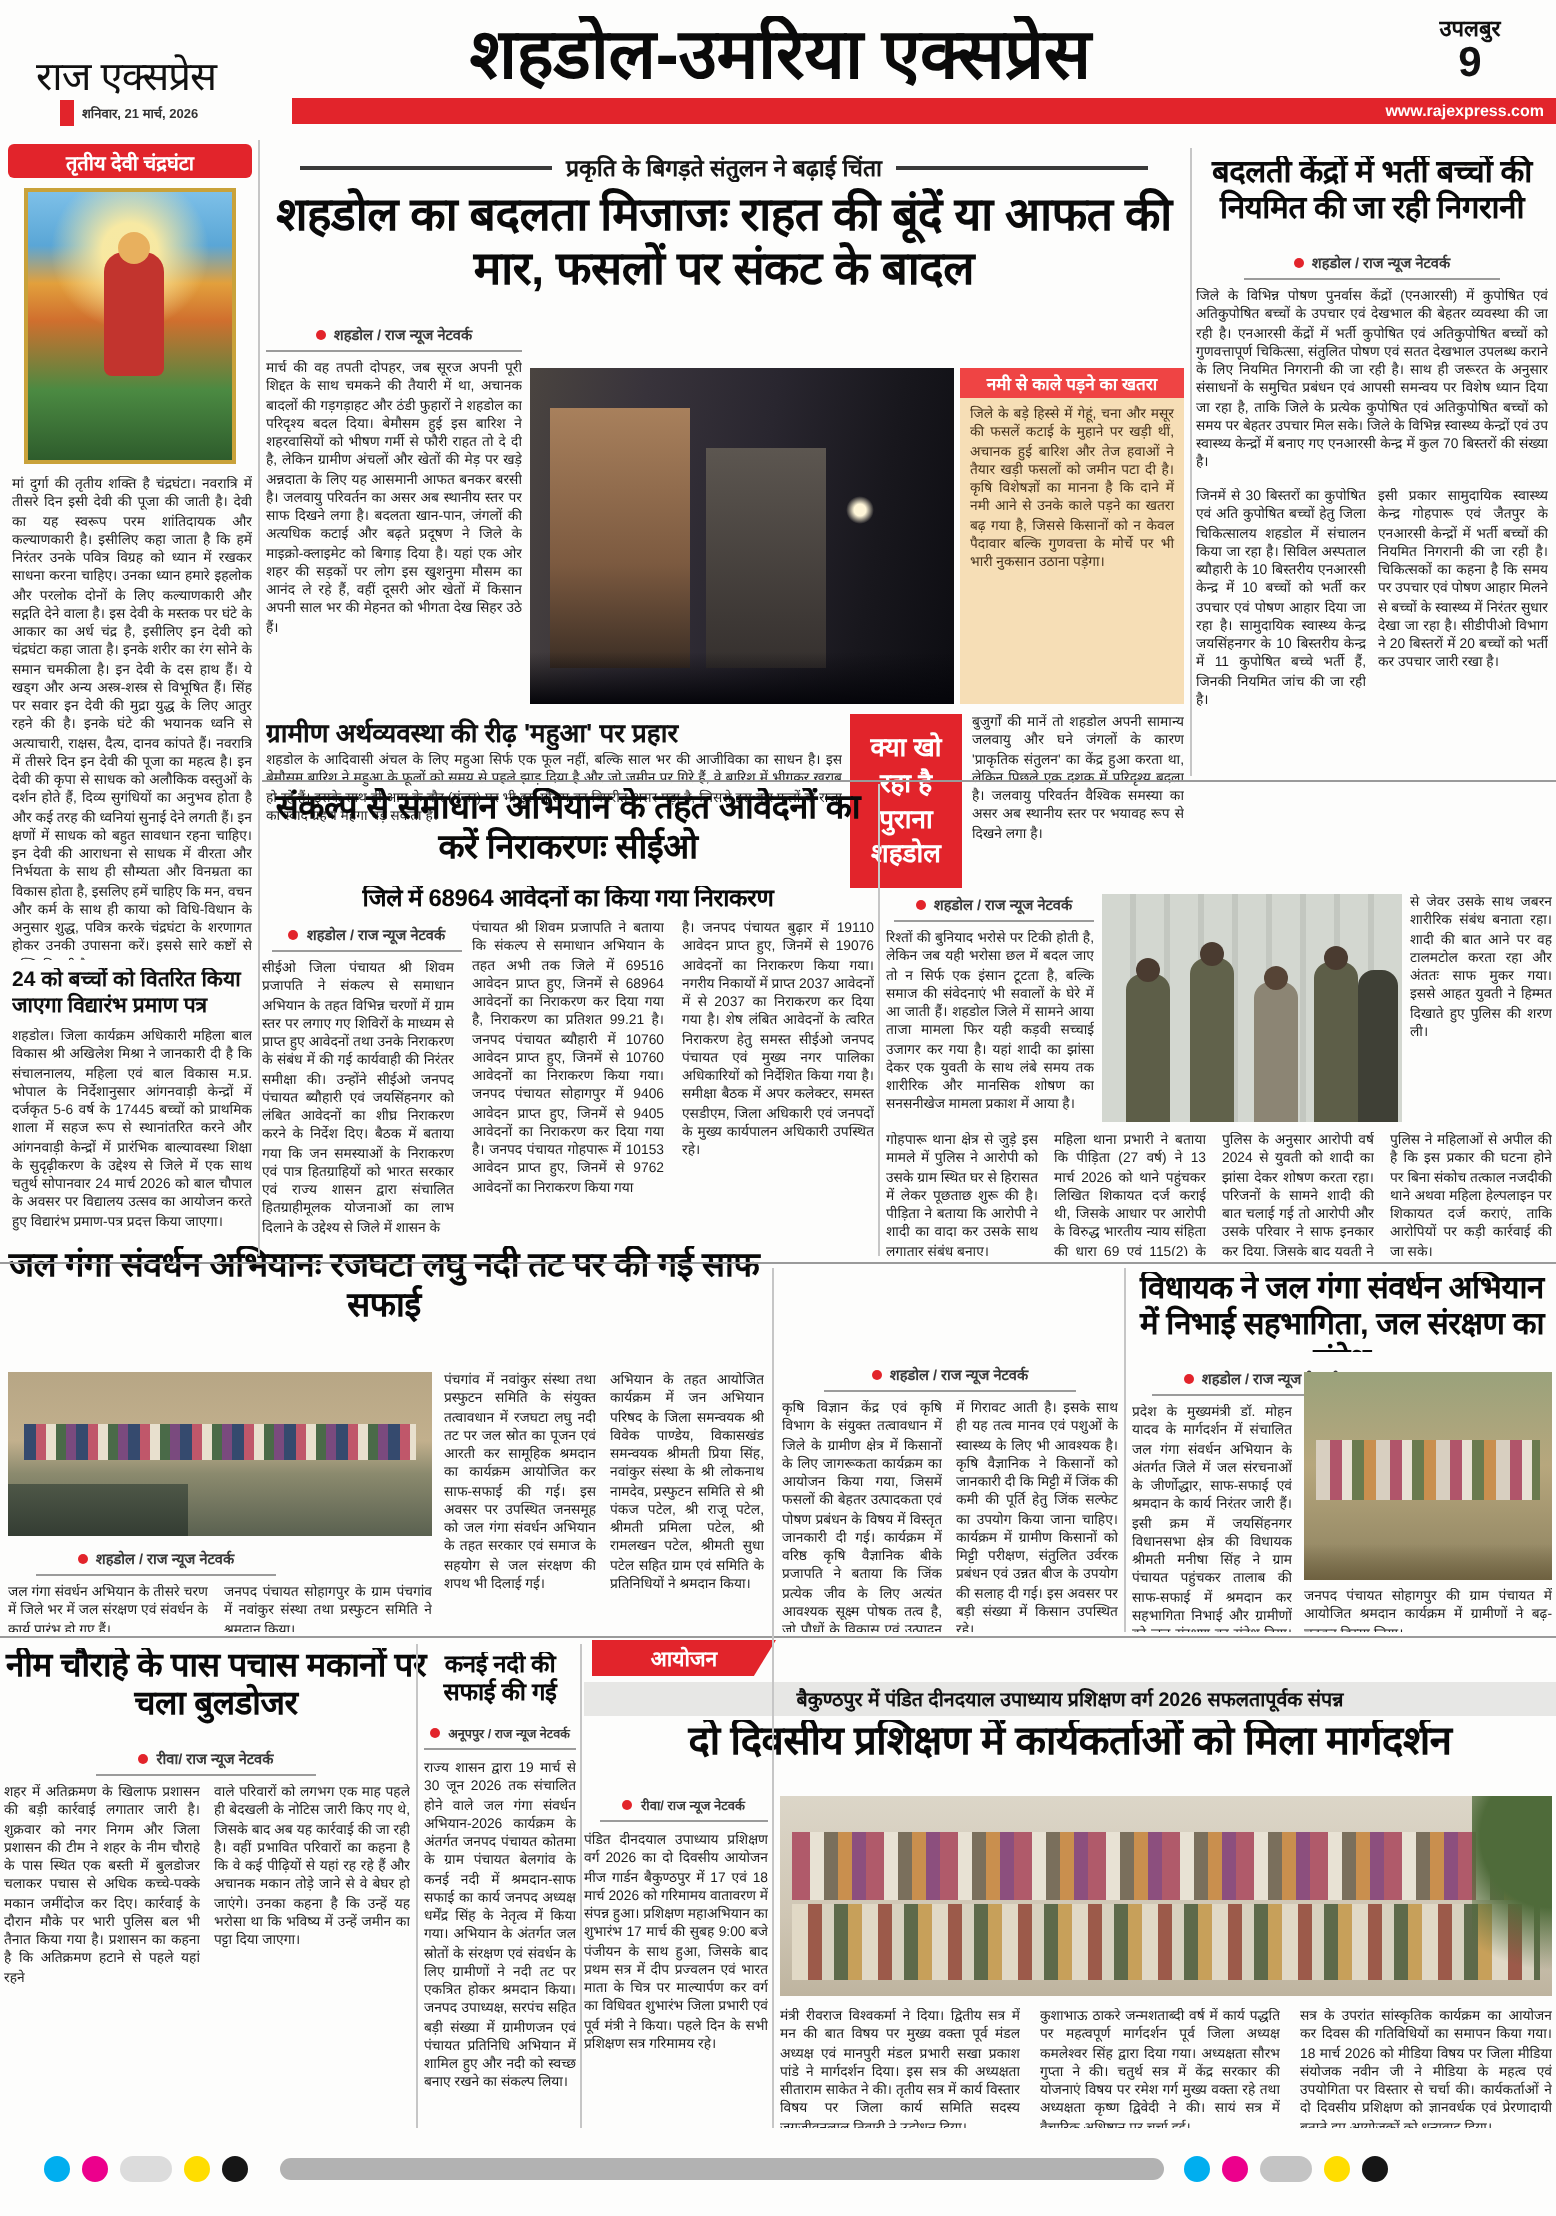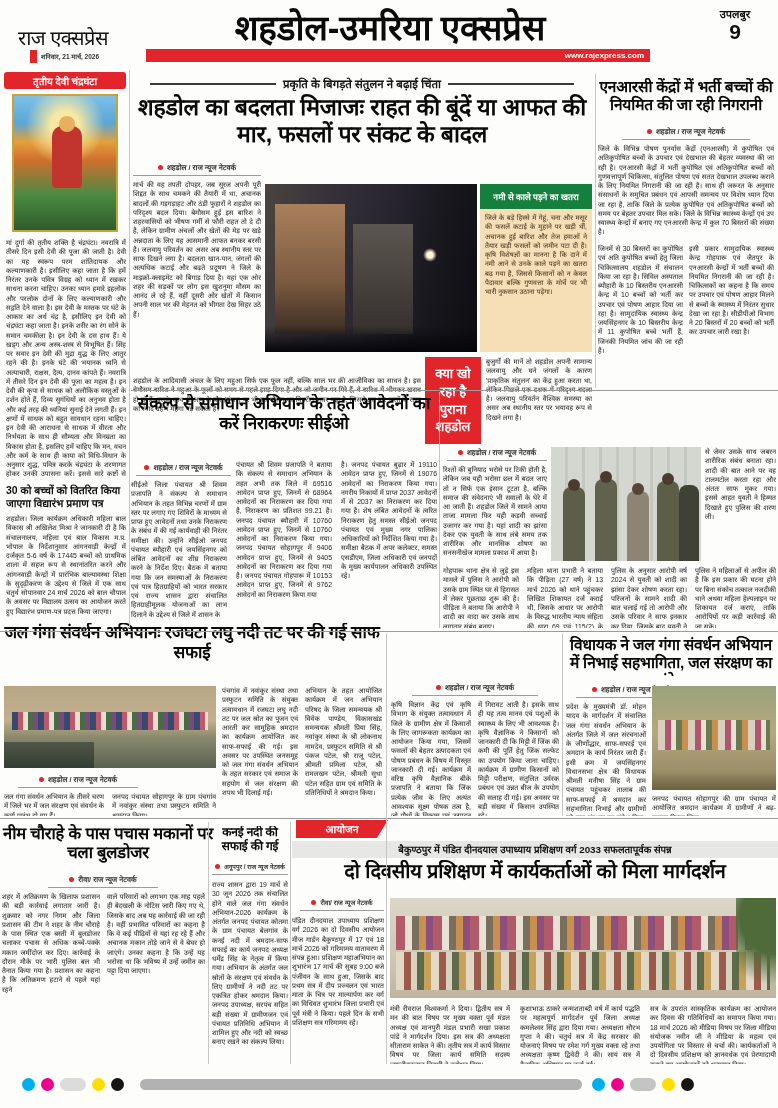--- a/index.html
+++ b/index.html
@@ -30,34 +30,34 @@
   </div>
   <div class="abs" style="left:30px;top:49px;width:110px;height:14px;display:flex;align-items:center;gap:4px">
     <span style="width:7px;height:13px;background:#e2242b;display:inline-block"></span>
     <span style="font-size:6.5px;font-weight:bold;color:#333">शनिवार, 21 मार्च, 2026</span>
   </div>
   <div class="abs hl" style="left:150px;top:8px;width:480px;font-size:35px">शहडोल-उमरिया एक्सप्रेस</div>
   <div class="abs" style="left:700px;top:6px;width:70px;text-align:center">
     <div style="font-size:11px;font-weight:800">उपलबुर</div>
     <div style="font-size:21px;font-weight:800;line-height:1">9</div>
   </div>
-  <div class="abs redbox" style="left:146px;top:49px;width:504px;height:13px;display:flex;align-items:center;justify-content:flex-end;padding-right:6px">
+  <div class="abs redbox" style="left:146px;top:49px;width:632px;height:13px;display:flex;align-items:center;justify-content:flex-end;padding-right:6px">
     <span style="font-size:8px;font-weight:800;color:#fff">www.rajexpress.com</span>
   </div>
 
   <div class="abs redbox" style="left:4px;top:72px;width:122px;height:17px;display:flex;align-items:center;justify-content:center;font-size:10px;border-radius:3px">तृतीय देवी चंद्रघंटा</div>
   <div class="abs" style="left:12px;top:94px;width:106px;height:138px;border:2px solid #c9a23a;background:
       radial-gradient(circle at 50% 22%, rgba(255,236,160,0.95) 0 12%, rgba(255,236,160,0) 34%),
       linear-gradient(180deg,#7dc0e8 0%,#5aa6d6 20%,#e2a03c 34%,#d06f2e 48%,#4b8a42 74%,#2e5c2c 100%)">
     <div style="position:absolute;left:38px;top:30px;width:30px;height:62px;background:#c2342e;border-radius:10px 10px 4px 4px"></div>
     <div style="position:absolute;left:45px;top:20px;width:16px;height:16px;border-radius:50%;background:#e8b05e"></div>
   </div>
   <div class="abs jt" style="left:6px;top:238px;width:120px;height:242px">मां दुर्गा की तृतीय शक्ति है चंद्रघंटा। नवरात्रि में तीसरे दिन इसी देवी की पूजा की जाती है। देवी का यह स्वरूप परम शांतिदायक और कल्याणकारी है। इसीलिए कहा जाता है कि हमें निरंतर उनके पवित्र विग्रह को ध्यान में रखकर साधना करना चाहिए। उनका ध्यान हमारे इहलोक और परलोक दोनों के लिए कल्याणकारी और सद्गति देने वाला है। इस देवी के मस्तक पर घंटे के आकार का अर्ध चंद्र है, इसीलिए इन देवी को चंद्रघंटा कहा जाता है। इनके शरीर का रंग सोने के समान चमकीला है। इन देवी के दस हाथ हैं। ये खड्ग और अन्य अस्त्र-शस्त्र से विभूषित हैं। सिंह पर सवार इन देवी की मुद्रा युद्ध के लिए आतुर रहने की है। इनके घंटे की भयानक ध्वनि से अत्याचारी, राक्षस, दैत्य, दानव कांपते हैं। नवरात्रि में तीसरे दिन इन देवी की पूजा का महत्व है। इन देवी की कृपा से साधक को अलौकिक वस्तुओं के दर्शन होते हैं, दिव्य सुगंधियों का अनुभव होता है और कई तरह की ध्वनियां सुनाई देने लगती हैं। इन क्षणों में साधक को बहुत सावधान रहना चाहिए। इन देवी की आराधना से साधक में वीरता और निर्भयता के साथ ही सौम्यता और विनम्रता का विकास होता है, इसलिए हमें चाहिए कि मन, वचन और कर्म के साथ ही काया को विधि-विधान के अनुसार शुद्ध, पवित्र करके चंद्रघंटा के शरणागत होकर उनकी उपासना करें। इससे सारे कष्टों से मुक्ति मिलती है।</div>
 
-  <div class="abs" style="left:6px;top:484px;width:120px;font-size:10.5px;font-weight:800;line-height:1.25">30 को बच्चों को वितरित किया जाएगा विद्यारंभ प्रमाण पत्र</div>
+  <div class="abs" style="left:6px;top:484px;width:120px;font-size:10.5px;font-weight:800;line-height:1.25">24 को बच्चों को वितरित किया जाएगा विद्यारंभ प्रमाण पत्र</div>
   <div class="abs jt" style="left:6px;top:514px;width:120px;height:108px">शहडोल। जिला कार्यक्रम अधिकारी महिला बाल विकास श्री अखिलेश मिश्रा ने जानकारी दी है कि संचालनालय, महिला एवं बाल विकास म.प्र. भोपाल के निर्देशानुसार आंगनवाड़ी केन्द्रों में दर्जकृत 5-6 वर्ष के 17445 बच्चों को प्राथमिक शाला में सहज रूप से स्थानांतरित करने और आंगनवाड़ी केन्द्रों में प्रारंभिक बाल्यावस्था शिक्षा के सुदृढ़ीकरण के उद्देश्य से जिले में एक साथ चतुर्थ सोपानवार 24 मार्च 2026 को बाल चौपाल के अवसर पर विद्यालय उत्सव का आयोजन करते हुए विद्यारंभ प्रमाण-पत्र प्रदत्त किया जाएगा।</div>
 
   <div class="abs kicker" style="left:150px;top:76px;width:424px">
     <i class="krule"></i>
     <span>प्रकृति के बिगड़ते संतुलन ने बढ़ाई चिंता</span>
     <i class="krule"></i>
   </div>
   <div class="abs hl" style="left:133px;top:94px;width:458px;height:62px;font-size:23px">शहडोल का बदलता मिजाजः राहत की बूंदें या आफत की मार, फसलों पर संकट के बादल</div>
 
   <div class="abs byl" style="left:133px;top:162px;width:128px">
@@ -68,38 +68,40 @@
 
   <div class="abs" style="left:265px;top:184px;width:212px;height:168px;background:
       linear-gradient(100deg,#4a4440 0%,#38333b 25%,#29262f 52%,#18171d 78%,#0d0d12 100%)">
     <div style="position:absolute;left:10px;top:20px;width:70px;height:130px;background:linear-gradient(180deg,#a8805c,#7c5a40 60%,#3a2d24)"></div>
     <div style="position:absolute;left:88px;top:40px;width:60px;height:110px;background:linear-gradient(180deg,#5c5650,#35302e)"></div>
     <div style="position:absolute;left:158px;top:64px;width:14px;height:14px;border-radius:50%;background:radial-gradient(circle,#fff6d8 0 30%,rgba(255,246,216,0) 70%)"></div>
     <div style="position:absolute;left:0;bottom:0;width:100%;height:26px;background:linear-gradient(180deg,rgba(0,0,0,0),#05050a)"></div>
   </div>
 
   <div class="abs" style="left:480px;top:184px;width:112px;height:168px;background:#f6deb6">
-    <div class="redbox" style="height:25px;display:flex;align-items:center;justify-content:center;font-size:8.6px;background:#15803d">नमी से काले पड़ने का खतरा</div>
+    <div class="redbox" style="height:15px;display:flex;align-items:center;justify-content:center;font-size:8.6px;background:#ef4444">नमी से काले पड़ने का खतरा</div>
     <div class="jt" style="padding:4px 5px;height:150px;color:#43301a">जिले के बड़े हिस्से में गेहूं, चना और मसूर की फसलें कटाई के मुहाने पर खड़ी थीं, अचानक हुई बारिश और तेज हवाओं ने तैयार खड़ी फसलों को जमीन पटा दी है। कृषि विशेषज्ञों का मानना है कि दाने में नमी आने से उनके काले पड़ने का खतरा बढ़ गया है, जिससे किसानों को न केवल पैदावार बल्कि गुणवत्ता के मोर्चे पर भी भारी नुकसान उठाना पड़ेगा।</div>
   </div>
 
+  <div class="abs" style="left:133px;top:357px;width:288px;font-size:13px;font-weight:800">ग्रामीण अर्थव्यवस्था की रीढ़ 'महुआ' पर प्रहार</div>
   <div class="abs jt" style="left:133px;top:376px;width:288px;height:68px">शहडोल के आदिवासी अंचल के लिए महुआ सिर्फ एक फूल नहीं, बल्कि साल भर की आजीविका का साधन है। इस बेमौसम बारिश ने महुआ के फूलों को समय से पहले झाड़ दिया है और जो जमीन पर गिरे हैं, वे बारिश में भीगकर खराब हो रहे हैं। इसके साथ ही आम के बौर (मंजर) पर भी इस मौसम का विपरीत असर पड़ा है, जिससे इस बार फलों के राजा का स्वाद ग्रहण महंगा पड़ सकता है।</div>
   <div class="abs redbox" style="left:425px;top:357px;width:56px;height:87px;display:flex;align-items:center;justify-content:center;text-align:center;font-size:13px;line-height:1.35;padding:2px">क्या खो रहा है पुराना शहडोल</div>
   <div class="abs jt" style="left:486px;top:357px;width:106px;height:87px">बुजुर्गों की मानें तो शहडोल अपनी सामान्य जलवायु और घने जंगलों के कारण 'प्राकृतिक संतुलन' का केंद्र हुआ करता था, लेकिन पिछले एक दशक में परिदृश्य बदला है। जलवायु परिवर्तन वैश्विक समस्या का असर अब स्थानीय स्तर पर भयावह रूप से दिखने लगा है।</div>
 
-  <div class="abs hl" style="left:598px;top:78px;width:176px;height:42px;font-size:15.5px">एनआरसी केंद्रों में भर्ती बच्चों की नियमित की जा रही निगरानी</div>
+  <div class="abs hl" style="left:598px;top:78px;width:176px;height:42px;font-size:15.5px">बदलती केंद्रों में भर्ती बच्चों की नियमित की जा रही निगरानी</div>
   <div class="abs byl" style="left:622px;top:126px;width:128px">
     <span class="dot"></span>
     <span>शहडोल / राज न्यूज नेटवर्क</span>
   </div>
   <div class="abs jt" style="left:598px;top:144px;width:176px;height:96px">जिले के विभिन्न पोषण पुनर्वास केंद्रों (एनआरसी) में कुपोषित एवं अतिकुपोषित बच्चों के उपचार एवं देखभाल की बेहतर व्यवस्था की जा रही है। एनआरसी केंद्रों में भर्ती कुपोषित एवं अतिकुपोषित बच्चों को गुणवत्तापूर्ण चिकित्सा, संतुलित पोषण एवं सतत देखभाल उपलब्ध कराने के लिए नियमित निगरानी की जा रही है। साथ ही जरूरत के अनुसार संसाधनों के समुचित प्रबंधन एवं आपसी समन्वय पर विशेष ध्यान दिया जा रहा है, ताकि जिले के प्रत्येक कुपोषित एवं अतिकुपोषित बच्चों को समय पर बेहतर उपचार मिल सके। जिले के विभिन्न स्वास्थ्य केन्द्रों एवं उप स्वास्थ्य केन्द्रों में बनाए गए एनआरसी केन्द्र में कुल 70 बिस्तरों की संख्या है।</div>
   <div class="abs jt" style="left:598px;top:244px;width:85px;height:144px">जिनमें से 30 बिस्तरों का कुपोषित एवं अति कुपोषित बच्चों हेतु जिला चिकित्सालय शहडोल में संचालन किया जा रहा है। सिविल अस्पताल ब्यौहारी के 10 बिस्तरीय एनआरसी केन्द्र में 10 बच्चों को भर्ती कर उपचार एवं पोषण आहार दिया जा रहा है। सामुदायिक स्वास्थ्य केन्द्र जयसिंहनगर के 10 बिस्तरीय केन्द्र में 11 कुपोषित बच्चे भर्ती हैं, जिनकी नियमित जांच की जा रही है।</div>
   <div class="abs jt" style="left:689px;top:244px;width:85px;height:144px">इसी प्रकार सामुदायिक स्वास्थ्य केन्द्र गोहपारू एवं जैतपुर के एनआरसी केन्द्रों में भर्ती बच्चों की नियमित निगरानी की जा रही है। चिकित्सकों का कहना है कि समय पर उपचार एवं पोषण आहार मिलने से बच्चों के स्वास्थ्य में निरंतर सुधार देखा जा रहा है। सीडीपीओ विभाग ने 20 बिस्तरों में 20 बच्चों को भर्ती कर उपचार जारी रखा है।</div>
 
   <div class="abs hl" style="left:131px;top:394px;width:306px;height:46px;font-size:17px">संकल्प से समाधान अभियान के तहत आवेदनों का करें निराकरणः सीईओ</div>
+  <div class="abs hl" style="left:131px;top:443px;width:306px;font-size:12px;font-weight:700">जिले में 68964 आवेदनों का किया गया निराकरण</div>
   <div class="abs byl" style="left:136px;top:462px;width:95px">
     <span class="dot"></span>
     <span>शहडोल / राज न्यूज नेटवर्क</span>
   </div>
   <div class="abs jt" style="left:131px;top:480px;width:96px;height:148px">सीईओ जिला पंचायत श्री शिवम प्रजापति ने संकल्प से समाधान अभियान के तहत विभिन्न चरणों में ग्राम स्तर पर लगाए गए शिविरों के माध्यम से प्राप्त हुए आवेदनों तथा उनके निराकरण के संबंध में की गई कार्यवाही की निरंतर समीक्षा की। उन्होंने सीईओ जनपद पंचायत ब्यौहारी एवं जयसिंहनगर को लंबित आवेदनों का शीघ्र निराकरण करने के निर्देश दिए। बैठक में बताया गया कि जन समस्याओं के निराकरण एवं पात्र हितग्राहियों को भारत सरकार एवं राज्य शासन द्वारा संचालित हितग्राहीमूलक योजनाओं का लाभ दिलाने के उद्देश्य से जिले में शासन के</div>
   <div class="abs jt" style="left:236px;top:460px;width:96px;height:168px">पंचायत श्री शिवम प्रजापति ने बताया कि संकल्प से समाधान अभियान के तहत अभी तक जिले में 69516 आवेदन प्राप्त हुए, जिनमें से 68964 आवेदनों का निराकरण कर दिया गया है, निराकरण का प्रतिशत 99.21 है। जनपद पंचायत ब्यौहारी में 10760 आवेदन प्राप्त हुए, जिनमें से 10760 आवेदनों का निराकरण किया गया। जनपद पंचायत सोहागपुर में 9406 आवेदन प्राप्त हुए, जिनमें से 9405 आवेदनों का निराकरण कर दिया गया है। जनपद पंचायत गोहपारू में 10153 आवेदन प्राप्त हुए, जिनमें से 9762 आवेदनों का निराकरण किया गया</div>
   <div class="abs jt" style="left:341px;top:460px;width:96px;height:168px">है। जनपद पंचायत बुढ़ार में 19110 आवेदन प्राप्त हुए, जिनमें से 19076 आवेदनों का निराकरण किया गया। नगरीय निकायों में प्राप्त 2037 आवेदनों में से 2037 का निराकरण कर दिया गया है। शेष लंबित आवेदनों के त्वरित निराकरण हेतु समस्त सीईओ जनपद पंचायत एवं मुख्य नगर पालिका अधिकारियों को निर्देशित किया गया है। समीक्षा बैठक में अपर कलेक्टर, समस्त एसडीएम, जिला अधिकारी एवं जनपदों के मुख्य कार्यपालन अधिकारी उपस्थित रहे।</div>
 
   <div class="abs byl" style="left:447px;top:447px;width:100px">
     <span class="dot"></span>
@@ -166,21 +168,21 @@
   <div class="abs jt" style="left:107px;top:892px;width:98px;height:172px">वाले परिवारों को लगभग एक माह पहले ही बेदखली के नोटिस जारी किए गए थे, जिसके बाद अब यह कार्रवाई की जा रही है। वहीं प्रभावित परिवारों का कहना है कि वे कई पीढ़ियों से यहां रह रहे हैं और अचानक मकान तोड़े जाने से वे बेघर हो जाएंगे। उनका कहना है कि उन्हें यह भरोसा था कि भविष्य में उन्हें जमीन का पट्टा दिया जाएगा।</div>
 
   <div class="abs hl" style="left:212px;top:826px;width:76px;height:34px;font-size:12px">कनई नदी की सफाई की गई</div>
   <div class="abs byl" style="left:212px;top:862px;width:76px;font-size:6.3px">
     <span class="dot"></span>
     <span>अनूपपुर / राज न्यूज नेटवर्क</span>
   </div>
   <div class="abs jt" style="left:212px;top:880px;width:76px;height:184px">राज्य शासन द्वारा 19 मार्च से 30 जून 2026 तक संचालित होने वाले जल गंगा संवर्धन अभियान-2026 कार्यक्रम के अंतर्गत जनपद पंचायत कोतमा के ग्राम पंचायत बेलगांव के कनई नदी में श्रमदान-साफ सफाई का कार्य जनपद अध्यक्ष धर्मेंद्र सिंह के नेतृत्व में किया गया। अभियान के अंतर्गत जल स्रोतों के संरक्षण एवं संवर्धन के लिए ग्रामीणों ने नदी तट पर एकत्रित होकर श्रमदान किया। जनपद उपाध्यक्ष, सरपंच सहित बड़ी संख्या में ग्रामीणजन एवं पंचायत प्रतिनिधि अभियान में शामिल हुए और नदी को स्वच्छ बनाए रखने का संकल्प लिया।</div>
 
   <div class="abs redbox" style="left:296px;top:820px;width:92px;height:18px;display:flex;align-items:center;justify-content:center;font-size:10.5px;clip-path:polygon(0 0,100% 0,88% 100%,0 100%)">आयोजन</div>
-  <div class="abs" style="left:292px;top:841px;width:486px;height:17px;background:#e7e7e5;display:flex;align-items:center;justify-content:center;font-size:9.8px;font-weight:800">बैकुण्ठपुर में पंडित दीनदयाल उपाध्याय प्रशिक्षण वर्ग 2033 सफलतापूर्वक संपन्न</div>
+  <div class="abs" style="left:292px;top:841px;width:486px;height:17px;background:#e7e7e5;display:flex;align-items:center;justify-content:center;font-size:9.8px;font-weight:800">बैकुण्ठपुर में पंडित दीनदयाल उपाध्याय प्रशिक्षण वर्ग 2026 सफलतापूर्वक संपन्न</div>
   <div class="abs hl" style="left:292px;top:860px;width:486px;height:32px;font-size:20px">दो दिवसीय प्रशिक्षण में कार्यकर्ताओं को मिला मार्गदर्शन</div>
   <div class="abs byl" style="left:300px;top:898px;width:84px;font-size:6.5px">
     <span class="dot"></span>
     <span>रीवा/ राज न्यूज नेटवर्क</span>
   </div>
   <div class="abs jt" style="left:292px;top:916px;width:92px;height:148px">पंडित दीनदयाल उपाध्याय प्रशिक्षण वर्ग 2026 का दो दिवसीय आयोजन मीज गार्डन बैकुण्ठपुर में 17 एवं 18 मार्च 2026 को गरिमामय वातावरण में संपन्न हुआ। प्रशिक्षण महाअभियान का शुभारंभ 17 मार्च की सुबह 9:00 बजे पंजीयन के साथ हुआ, जिसके बाद प्रथम सत्र में दीप प्रज्वलन एवं भारत माता के चित्र पर माल्यार्पण कर वर्ग का विधिवत शुभारंभ जिला प्रभारी एवं पूर्व मंत्री ने किया। पहले दिन के सभी प्रशिक्षण सत्र गरिमामय रहे।</div>
   <div class="abs" style="left:390px;top:898px;width:386px;height:100px;background:linear-gradient(180deg,#dcd6c8 0%,#cfc6b4 60%,#beb49f 100%)">
     <div style="position:absolute;left:6px;top:18px;width:374px;height:34px;background:repeating-linear-gradient(90deg,#b05a6a 0 9px,#e8e2d4 9px 16px,#7a6f5c 16px 23px,#c98f4e 23px 30px,#8c4f7e 30px 37px)"></div>
     <div style="position:absolute;left:6px;top:54px;width:374px;height:38px;background:repeating-linear-gradient(90deg,#e1d9c6 0 8px,#9c5a4a 8px 15px,#d8d2c0 15px 21px,#5e6a4a 21px 28px,#c7a05a 28px 35px)"></div>
     <div style="position:absolute;right:0;top:0;width:40px;height:100%;background:radial-gradient(circle at 100% 20%,#4f6b3a 0 40%,rgba(79,107,58,0) 75%)"></div>

